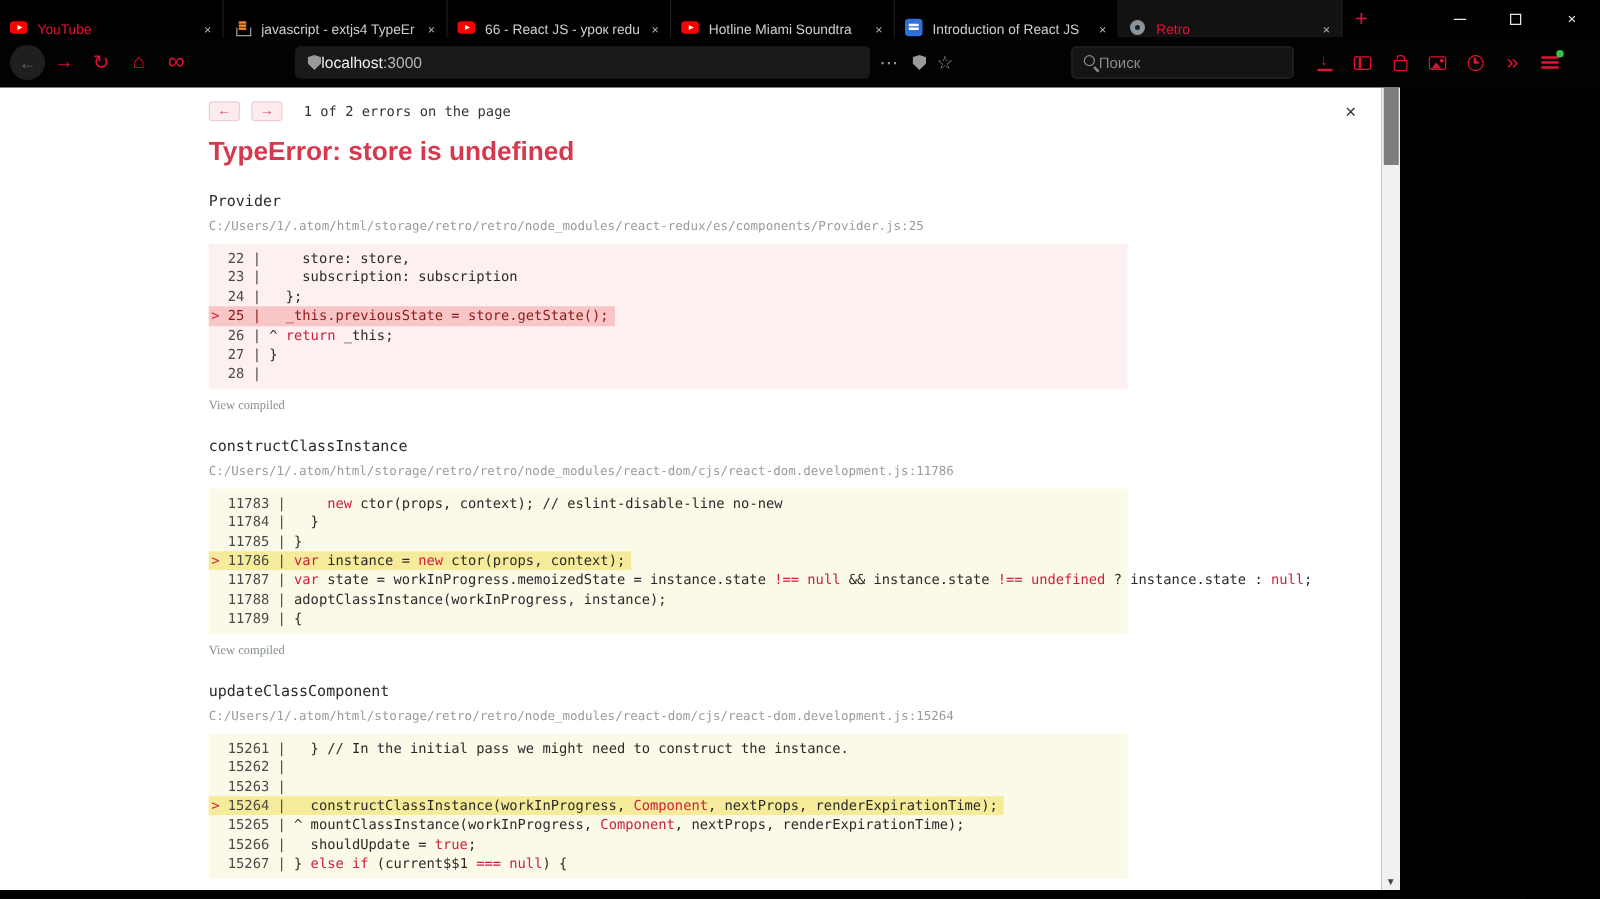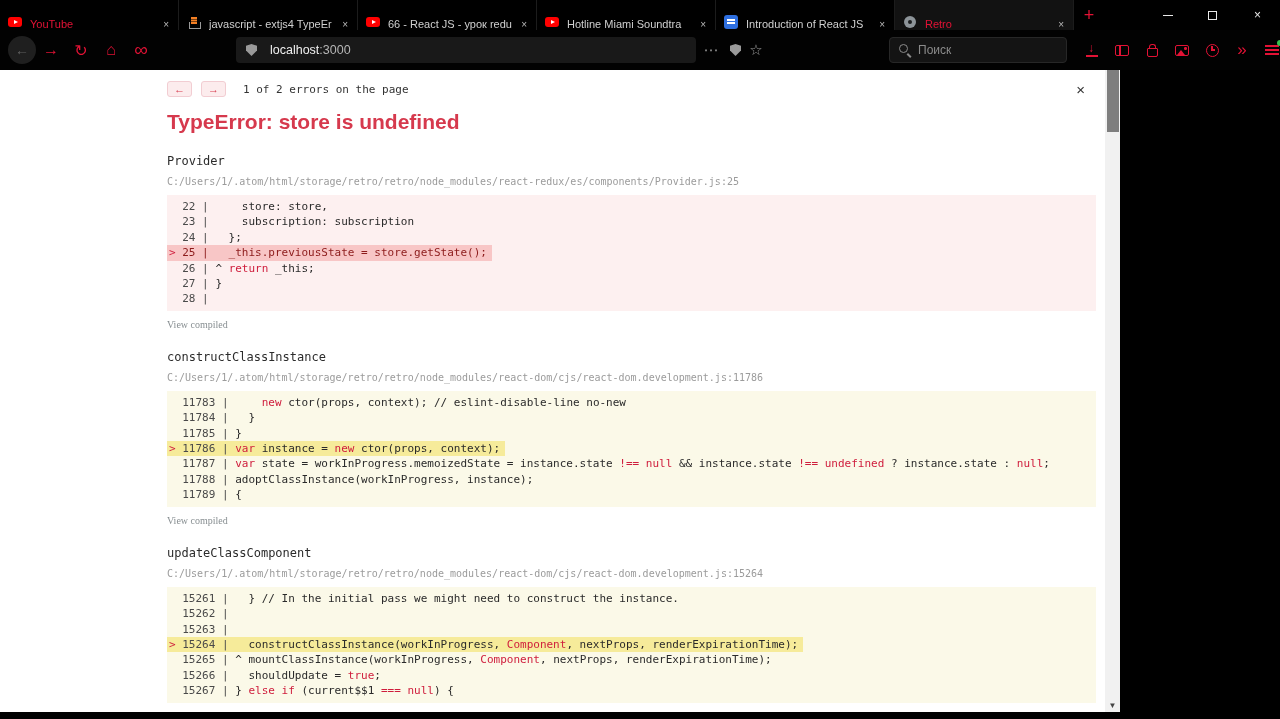--- a/index.html
+++ b/index.html
@@ -28,26 +28,26 @@
   .fav-stackoverflow::after { content:""; position:absolute; left:5px; top:3px; width:6px; height:1.5px; background:#f48024; box-shadow:0 2.5px 0 #f48024, 0 5px 0 #f48024; }
   .fav-docblue::before { content:""; position:absolute; left:1px; top:1px; width:14px; height:14px; border-radius:3px; background:#2e6fe0; }
   .fav-docblue::after { content:""; position:absolute; left:4px; top:5px; width:8px; height:1.5px; background:#fff; box-shadow:0 3px 0 #fff; }
   .fav-gear::before { content:""; position:absolute; left:2px; top:2px; width:12px; height:12px; border-radius:50%; background:#8d9499; }
   .fav-gear::after { content:""; position:absolute; left:6px; top:6px; width:4px; height:4px; border-radius:50%; background:#1c1e20; }
 
   
   .toolbar { position:absolute; top:30px; left:0; width:1280px; height:40px; background:#020202; display:flex; align-items:center; }
   .tbtn { background:none; border:none; color:var(--accent-red,#e31235); font-size:16px; width:30px; height:30px; display:flex; align-items:center; justify-content:center; flex:none; }
   .back-circle { width:28px; height:28px; border-radius:50%; background:#1f1f1f; color:#616161; font-size:14px; margin-left:8px; }
-  .urlbar { margin-left:80px; width:460px; height:26px; background:#191919; border-radius:4px; display:flex; align-items:center; padding:0 10px; gap:13px; font-size:12.5px; flex:none; }
+  .urlbar { margin-left:80px; width:460px; height:26px; background:#191919; border-radius:4px; display:flex; align-items:center; padding:0 10px; gap:0; font-size:12.5px; flex:none; }
   .url-host { color:#f0f0f0; }
   .url-port { color:#b5b5b5; }
   .icon-gray { color:#9a9a9a; }
   .shield { width:11px; height:12px; background:#9a9a9a; clip-path:polygon(50% 0,100% 15%,100% 55%,50% 100%,0 55%,0 15%); flex:none; display:block; }
-  .searchbox { margin-left:118px; width:178px; height:26px; background:#141414; border:1px solid #272727; border-radius:4px; display:flex; align-items:center; padding:0 9px; gap:7px; flex:none; }
+  .searchbox { margin-left:86px; width:178px; height:26px; background:#141414; border:1px solid #272727; border-radius:4px; display:flex; align-items:center; padding:0 9px; flex:none; }
   .search-placeholder { color:#8b8b8b; font-size:12px; }
   .mag { width:12px; height:12px; position:relative; flex:none; }
   .mag::before { content:""; position:absolute; left:0; top:0; width:7px; height:7px; border:1.5px solid #8b8b8b; border-radius:50%; }
   .mag::after { content:""; position:absolute; left:8.5px; top:8.5px; width:4.5px; height:1.5px; background:#8b8b8b; transform:rotate(45deg); transform-origin:0 0; }
   .right-icons { display:flex; align-items:center; margin-left:10px; }
 
   .ic-dl { position:relative; width:12px; height:14px; }
   .ic-dl::before { content:"↓"; position:absolute; left:2px; top:-2px; font-size:12px; color:var(--accent-red); }
   .ic-dl::after { content:""; position:absolute; left:0; bottom:0; width:12px; height:2px; background:var(--accent-red); }
   .ic-panel { width:14px; height:11px; border:1.5px solid var(--accent-red); border-radius:2px; position:relative; display:block; }
@@ -65,21 +65,21 @@
   .ic-menu::after { content:""; position:absolute; right:-4px; top:-5px; width:6px; height:6px; border-radius:50%; background:var(--menu-dot-green,#39c24f); }
 
   
   .content { position:absolute; left:0; top:70px; width:1105px; height:642px; background:#fff; overflow:hidden; }
   .overlay-inner { padding:11px 0 0 167px; width:1105px; }
   .pager-row { display:flex; align-items:center; gap:9px; font-family:"DejaVu Sans Mono",monospace; font-size:11px; color:#333; }
   .pg-btn { background:#fceced; border:1px solid #f2cdd2; border-radius:3px; color:var(--overlay-title,#d6394d); font-size:11px; line-height:13px; padding:0 6px; height:16px; }
   .pager-status { margin-left:8px; }
   .overlay-close { position:absolute; top:12px; right:20px; color:#333; font-size:15px; background:none; border:none; line-height:1; }
   .overlay-title { margin-top:13px; font-size:21px; font-weight:600; color:var(--overlay-title,#d6394d); }
-  .frame { margin-top:20px; width:929px; }
+  .frame { margin-top:20px; width:735px; }
   .frame-fn { font-family:"DejaVu Sans Mono",monospace; font-size:12px; color:#2b2b2b; }
   .frame-path { margin-top:8px; font-family:"DejaVu Sans Mono",monospace; font-size:10px; color:#9b9b9b; }
   .codeblock { margin-top:8px; padding:4px 0; font-family:"DejaVu Sans Mono",monospace; font-size:11px; line-height:15.4px; color:#2a2a2a; }
   .frame-pink .codeblock { background:var(--pink-block-bg,#fdf0f0); }
   .frame-yellow .codeblock { background:var(--yellow-block-bg,#fbf9e8); }
   .row { white-space:pre; padding-left:2px; }
   .row.hl { width:max-content; padding-right:5px; }
   .mk { color:var(--keyword-red,#cf1d3c); }
   .ln { color:#4a4a4a; }
   .kw { color:var(--keyword-red,#cf1d3c); }

